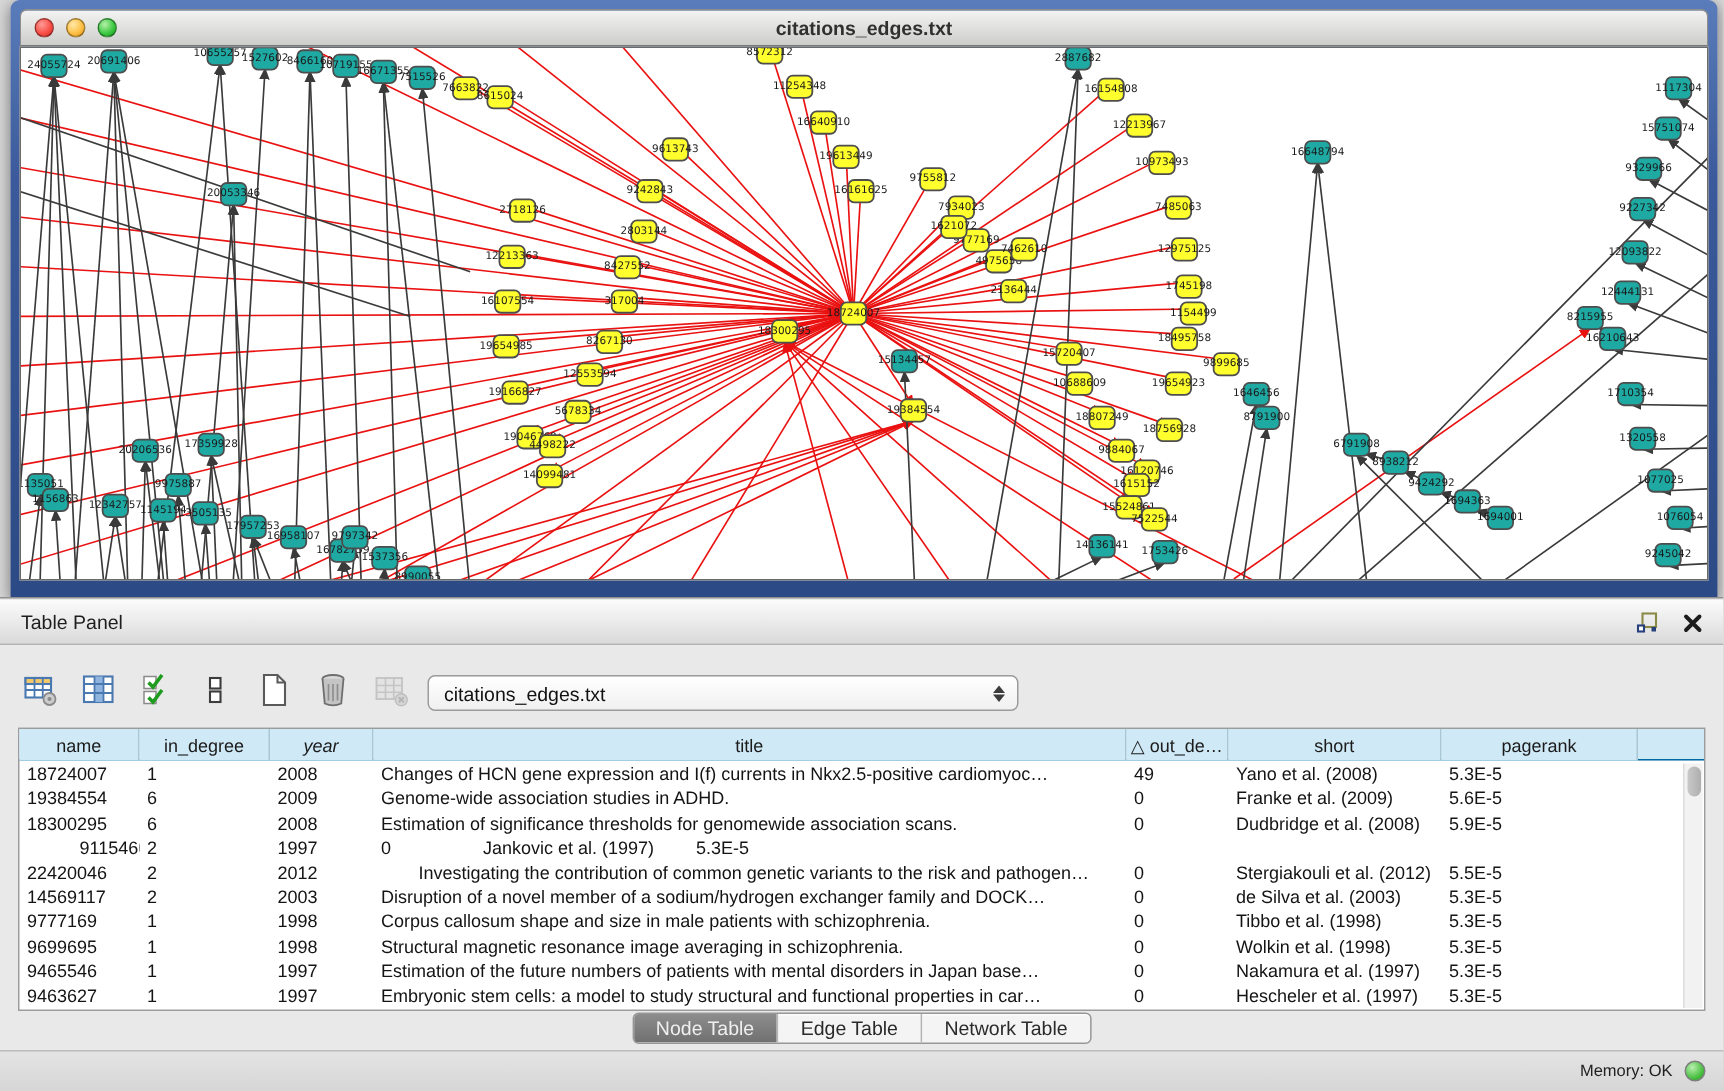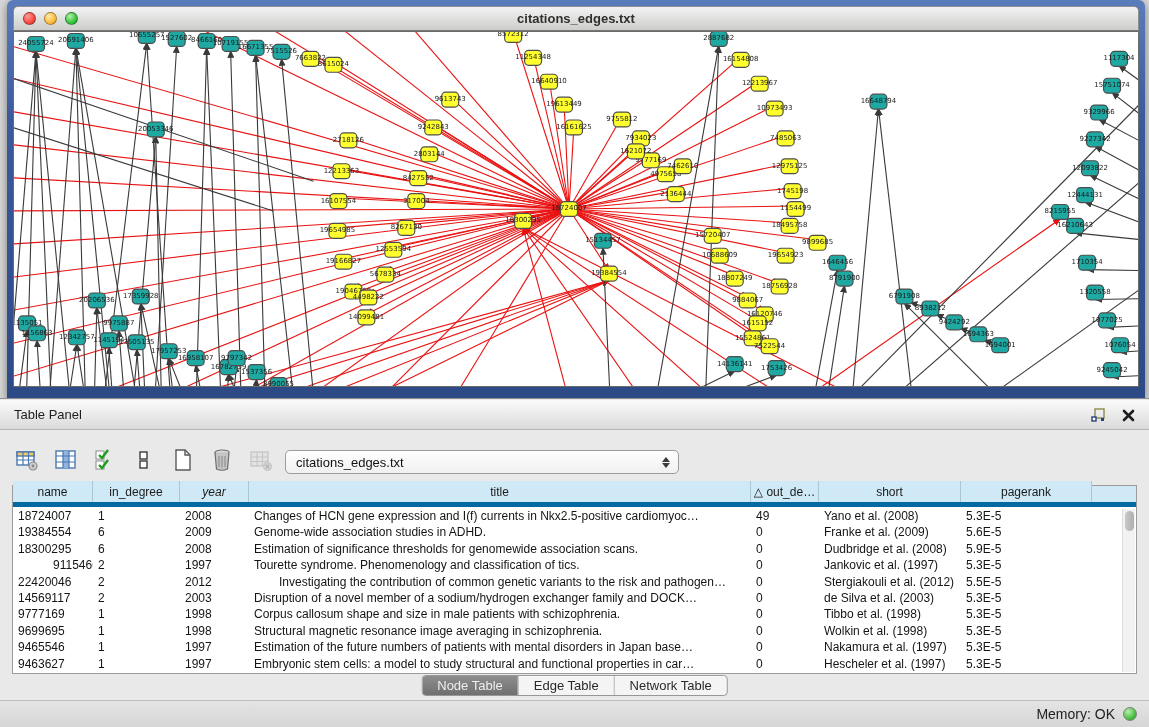--- a/index.html
+++ b/index.html
@@ -70,21 +70,21 @@
   .combo-value { margin-left:10px; flex:1; }
   .combo-arrows { width:20px; display:flex; flex-direction:column; align-items:center; gap:1px; margin-right:2px; }
   .combo-arrows i { width:0; height:0; border-left:4px solid transparent; border-right:4px solid transparent; }
   .combo-arrows .up { border-bottom:5px solid #3c3c3c; }
   .combo-arrows .down { border-top:5px solid #3c3c3c; }
 
   .table-wrap {
     position:absolute; left:12px; top:86px; width:1125px; height:189px;
     background:#ffffff; border:1px solid #9c9c9c;
   }
-  .thead { display:flex; height:21px; border-bottom:5px solid #0369a1; background:#cfe9f6;align-items:flex-end; }
+  .thead { display:flex; height:21px; border-bottom:1px solid #0369a1; background:#cfe9f6; }
   .th {
     height:21px; font-size:12px; color:#1b1b1b;
     display:flex; align-items:center; justify-content:center;
     border-right:1px solid #a9c6d4; background:#cfe9f6;
     white-space:nowrap; overflow:hidden;
   }
   .tbody { position:absolute; left:0; top:22px; right:14px; bottom:0; overflow:hidden; }
   .tr { display:flex; height:16.4px; align-items:center; }
   .td {
     font-size:12px; color:#141414; padding-left:5px;
@@ -111,21 +111,21 @@
   .seg:first-child { border-left:none; }
   .seg.active { background:linear-gradient(180deg,#8d8d8d,#707070); color:#efefef; border-left:none; }
 
   
   .status-bar {
     position:absolute; left:0; top:700px; width:1149px; height:27px;
     background:linear-gradient(180deg,#e4e4e4,#d6d6d6);
     border-top:1px solid #bdbdbd;
     display:flex; align-items:center; justify-content:flex-end;
   }
-  .mem-label { font-size:14px; color:#222; margin-right:8px; }
+  .mem-label { font-size:11px; color:#222; margin-right:8px; }
   .mem-dot {
     width:14px; height:14px; border-radius:50%; margin-right:12px;
     background:radial-gradient(circle at 35% 30%, #b8efae, #44bd3c 65%, #2d9428);
     border:1px solid #7f7f7f;
   }
 </style>
 </head>
 <body>
 
 <div class="net-window">
@@ -827,21 +827,20 @@
           <div class="td" style="width: 69px;">2008</div>
           <div class="td" style="width: 502px;">Estimation of significance thresholds for genomewide association scans.</div>
           <div class="td" style="width: 68px;">0</div>
           <div class="td" style="width: 142px;">Dudbridge et al. (2008)</div>
           <div class="td" style="width: 131px;">5.9E-5</div>
         </div>
         <div class="tr">
           <div class="td" style="width: 80px; padding-left: 40px;">9115460</div>
           <div class="td" style="width: 87px;">2</div>
           <div class="td" style="width: 69px;">1997</div>
-          <div class="td" style="width: 502px;">Tourette syndrome. Phenomenology and classification of tics.</div>
           <div class="td" style="width: 68px;">0</div>
           <div class="td" style="width: 142px;">Jankovic et al. (1997)</div>
           <div class="td" style="width: 131px;">5.3E-5</div>
         </div>
         <div class="tr">
           <div class="td" style="width: 80px;">22420046</div>
           <div class="td" style="width: 87px;">2</div>
           <div class="td" style="width: 69px;">2012</div>
           <div class="td" style="width: 502px; text-align: center;">Investigating the contribution of common genetic variants to the risk and pathogen…</div>
           <div class="td" style="width: 68px;">0</div>

